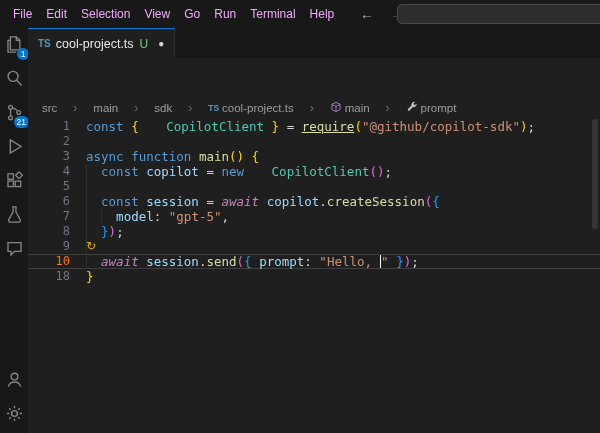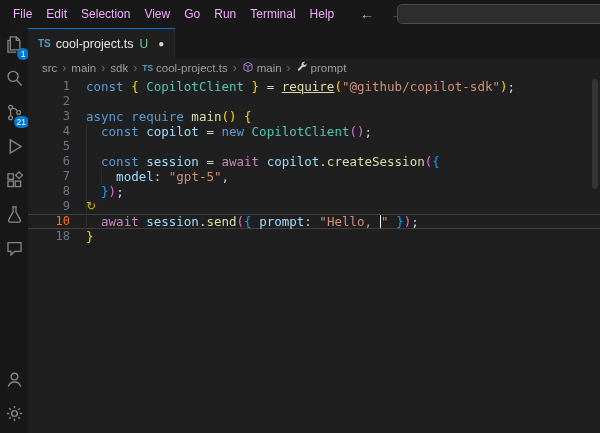--- a/index.html
+++ b/index.html
@@ -25,39 +25,39 @@
 
   
   .main { flex:1; min-width:0; display:flex; flex-direction:column; background:var(--c-bg-editor,#1f1f1f); position:relative; }
   .tabbar { height:30px; flex:0 0 auto; background:var(--c-bg-side,#181818); display:flex; }
   .tab { display:flex; align-items:center; gap:5px; padding:0 10px; background:var(--c-bg-editor,#1f1f1f); border-right:1px solid #2b2b2b; border-top:1px solid var(--c-accent,#0078d4); cursor:pointer; }
   .tab-ts { color:#519aba; font-weight:700; font-size:10px; }
   .tab-title { font-size:12.5px; color:#e7e7e7; }
   .tab-git { font-size:12px; color:var(--c-git-untracked,#73c991); margin-left:1px; }
   .tab-dot { color:#d4d4d4; font-size:10px; margin-left:5px; }
 
-  .breadcrumbs { height:19px; flex:0 0 auto; display:flex; align-items:center; padding-left:14px; gap:3px; font-size:11.5px; color:#9d9d9d; }
+  .breadcrumbs { height:19px; flex:0 0 auto; display:flex; align-items:center; padding-left:14px; gap:14px; font-size:11.5px; color:#9d9d9d;margin-top:40px; }
   .bc-sep { color:#6e6e6e; margin:0 2px; font-size:12px; }
   .bc-item { display:flex; align-items:center; gap:3px; cursor:pointer; }
   .bc-ts { color:#519aba; font-weight:700; font-size:8.5px; }
 
   
   .editor { flex:1; position:relative; overflow:hidden; font-family:"DejaVu Sans Mono",monospace; font-size:12.5px; line-height:15px; padding-top:2px; }
   .row { display:flex; width:100%; height:15px; white-space:pre; }
   .row.active { box-shadow: inset 0 1px 0 #3f3f3f, inset 0 -1px 0 #3f3f3f; }
   .ln { flex:0 0 42px; text-align:right; color:#6e7681; font-size:12px; cursor:pointer; }
   .row.active .ln { color:#f97316; }
   .code { position:relative; flex:1; padding-left:16px; }
   .guide { position:absolute; top:0; bottom:0; width:1px; background:#2f2f2f; }
   .gutter-glyph { position:absolute; left:16px; top:0; color:var(--c-gutter,#ddb100); font-family:"DejaVu Sans",sans-serif; font-size:12px; }
   .cursor { display:inline-block; width:1.5px; height:13px; background:#ffffff; vertical-align:-2px; }
 
   .tk-kw  { color:var(--c-kw,#569cd6); }
-  .tk-ctl { color:var(--c-ctl,#c586c0); }
-  .tk-type{ color:var(--c-type,#4ec9b0); }
+  .tk-ctl { color:var(--c-ctl,#c586c0);font-style:italic; }
+  .tk-type{ color:var(--c-type,#4ec9b0);margin-left:20px; }
   .tk-fn  { color:var(--c-fn,#dcdcaa); }
   .tk-fnu { color:var(--c-fn,#dcdcaa); text-decoration:underline; }
   .tk-var { color:var(--c-var,#9cdcfe); }
   .tk-str { color:var(--c-str,#ce9178); }
   .tk-def { color:var(--c-def,#d4d4d4); }
   .tk-b1  { color:var(--c-b1,#ffd700); }
   .tk-b2  { color:var(--c-b2,#da70d6); }
   .tk-b3  { color:var(--c-b3,#179fff); }
 
   .scrollbar { position:absolute; top:0; right:0; width:10px; bottom:0; }
@@ -193,21 +193,21 @@
                 <path d="M14.2 4.3a3.8 3.8 0 0 1-5 3.6L4.6 12.5a1.3 1.3 0 0 1-1.9-1.9L7.3 6a3.8 3.8 0 0 1 4.8-4.7L9.7 3.7l2 2 2.4-2.4c.1.3.1.6.1 1z"></path>
               </svg></span>
             <span>prompt</span>
           </span>
         </div>
 
       <div class="editor">
         <div>
             <div class="row"><span class="ln">1</span><span class="code"><span class="tk-kw">const </span><span class="tk-b1">{</span><span class="tk-def"> </span><span class="tk-type">CopilotClient</span><span class="tk-def"> </span><span class="tk-b1">}</span><span class="tk-def"> = </span><span class="tk-fnu">require</span><span class="tk-b1">(</span><span class="tk-str">"@github/copilot-sdk"</span><span class="tk-b1">)</span><span class="tk-def">;</span></span></div>
             <div class="row"><span class="ln">2</span><span class="code"></span></div>
-            <div class="row"><span class="ln">3</span><span class="code"><span class="tk-kw">async require </span><span class="tk-fn">main</span><span class="tk-b1">(</span><span class="tk-b1">)</span><span class="tk-def"> </span><span class="tk-b1">{</span></span></div>
+            <div class="row"><span class="ln">3</span><span class="code"><span class="tk-kw">async function </span><span class="tk-fn">main</span><span class="tk-b1">(</span><span class="tk-b1">)</span><span class="tk-def"> </span><span class="tk-b1">{</span></span></div>
             <div class="row"><span class="ln">4</span><span class="code"><i class="guide" style="left: calc(0ch + 16px);"></i><span class="tk-def">  </span><span class="tk-kw">const </span><span class="tk-var">copilot</span><span class="tk-def"> = </span><span class="tk-kw">new </span><span class="tk-type">CopilotClient</span><span class="tk-b2">(</span><span class="tk-b2">)</span><span class="tk-def">;</span></span></div>
             <div class="row"><span class="ln">5</span><span class="code"><i class="guide" style="left: calc(0ch + 16px);"></i></span></div>
             <div class="row"><span class="ln">6</span><span class="code"><i class="guide" style="left: calc(0ch + 16px);"></i><span class="tk-def">  </span><span class="tk-kw">const </span><span class="tk-var">session</span><span class="tk-def"> = </span><span class="tk-ctl">await </span><span class="tk-var">copilot</span><span class="tk-def">.</span><span class="tk-fn">createSession</span><span class="tk-b2">(</span><span class="tk-b3">{</span></span></div>
             <div class="row"><span class="ln">7</span><span class="code"><i class="guide" style="left: calc(0ch + 16px);"></i><i class="guide" style="left: calc(2ch + 16px);"></i><span class="tk-def">    </span><span class="tk-var">model</span><span class="tk-def">: </span><span class="tk-str">"gpt-5"</span><span class="tk-def">,</span></span></div>
             <div class="row"><span class="ln">8</span><span class="code"><i class="guide" style="left: calc(0ch + 16px);"></i><span class="tk-def">  </span><span class="tk-b3">}</span><span class="tk-b2">)</span><span class="tk-def">;</span></span></div>
             <div class="row"><span class="ln">9</span><span class="code"><i class="guide" style="left: calc(0ch + 16px);"></i><span class="gutter-glyph">↻</span></span></div>
             <div class="row active"><span class="ln">10</span><span class="code"><i class="guide" style="left: calc(0ch + 16px);"></i><span class="tk-def">  </span><span class="tk-ctl">await </span><span class="tk-var">session</span><span class="tk-def">.</span><span class="tk-fn">send</span><span class="tk-b2">(</span><span class="tk-b3">{</span><span class="tk-def"> </span><span class="tk-var">prompt</span><span class="tk-def">: </span><span class="tk-str">"Hello, </span><span class="cursor"></span><span class="tk-str">"</span><span class="tk-def"> </span><span class="tk-b3">}</span><span class="tk-b2">)</span><span class="tk-def">;</span></span></div>
             <div class="row"><span class="ln">18</span><span class="code"><span class="tk-b1">}</span></span></div>
           </div>
         <div class="scrollbar">

